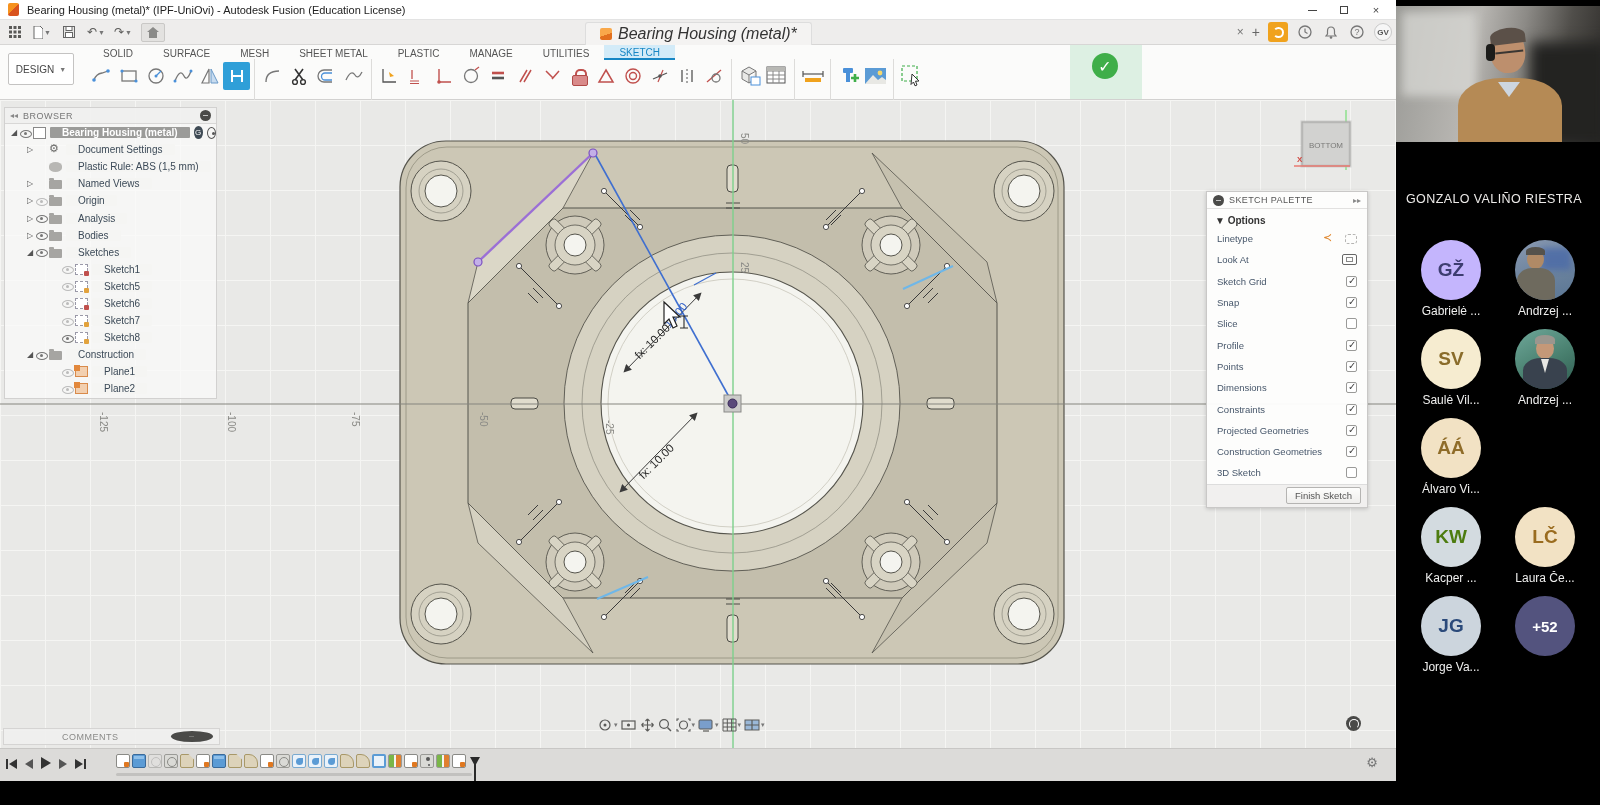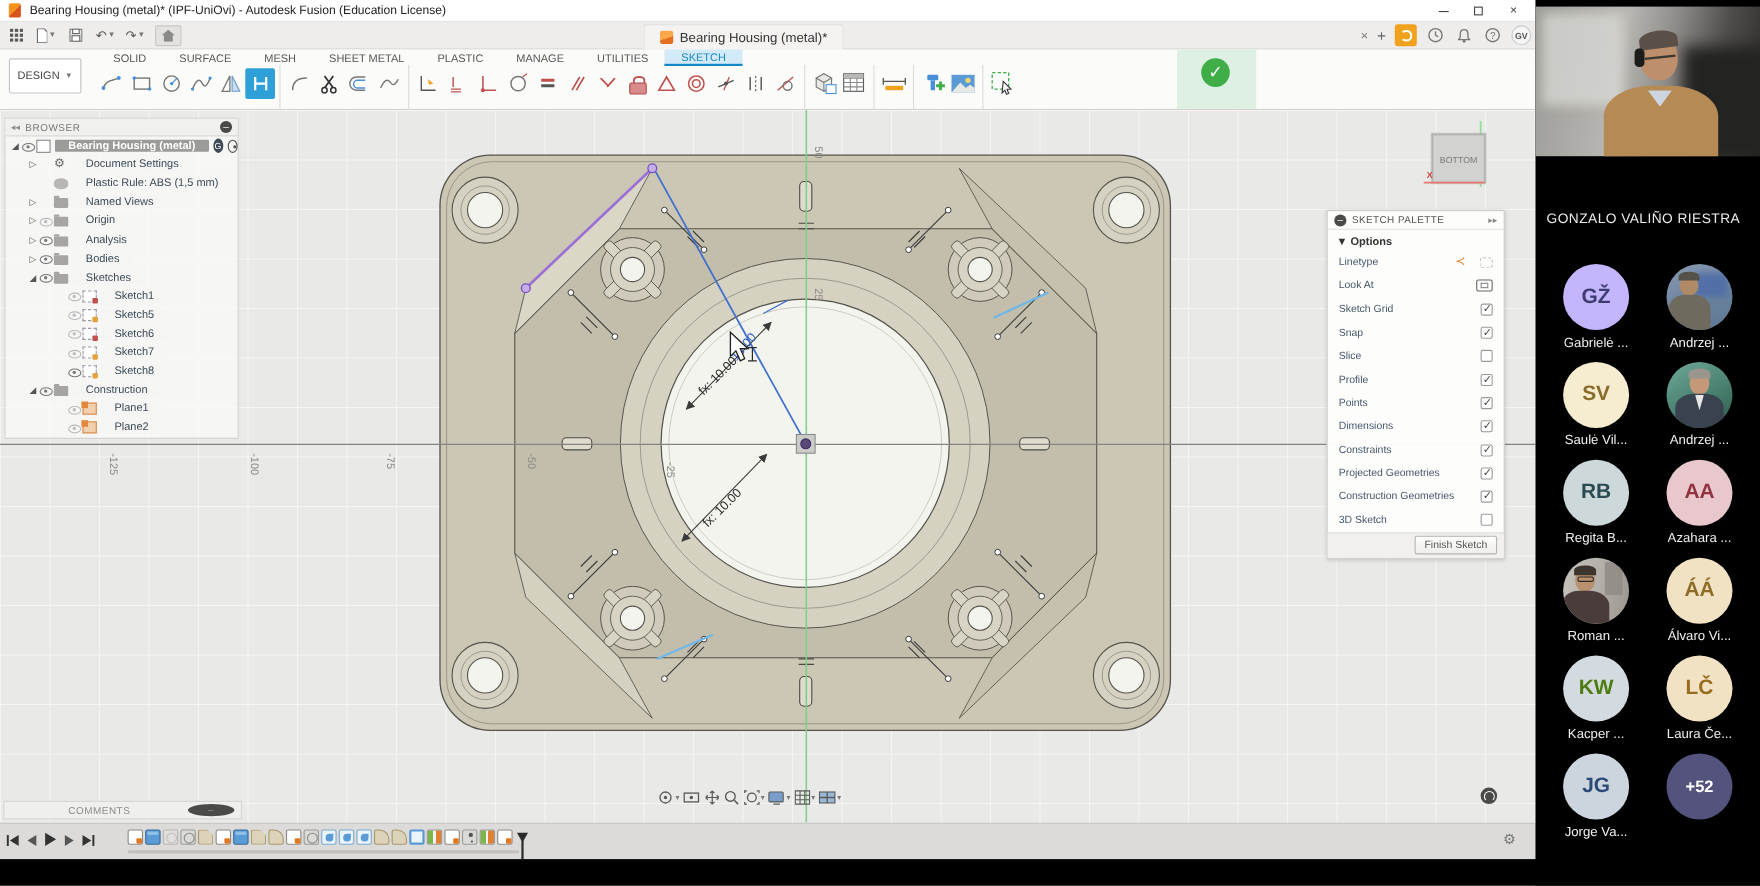--- a/index.html
+++ b/index.html
@@ -19,21 +19,21 @@
 
   
   #appbar { position:absolute; left:0; top:20px; width:1396px; height:25px; background:#eeedec; border-bottom:1px solid #d7d6d5; }
   .appbar-left { position:absolute; left:6px; top:0; height:24px; display:flex; align-items:center; gap:9px; }
   .app-ico { width:18px; height:16px; display:flex; align-items:center; justify-content:center; color:#5a5a58; font-size:12px; }
   .app-ico svg { display:block; }
   .caret { font-size:7px; color:#777; margin-left:1px; }
   .home-box { border:1px solid #c9c8c6; background:#e3e2e0; border-radius:2px; width:24px; height:19px; }
   #doc-tab { position:absolute; left:585px; top:2px; height:23px; display:flex; align-items:center; gap:6px; padding:0 14px; background:#f4f3f2; border:1px solid #ddd; border-bottom:none; border-radius:3px 3px 0 0; }
   .cube-ico { width:12px; height:12px; background:linear-gradient(160deg,#f9a84a 55%,#e2701e 55%); border-radius:2px; }
-  #doc-tab span { font-size:12px; color:#333; }
+  #doc-tab span { font-size:16px; color:#333;font-style:italic; }
   .appbar-right { position:absolute; right:4px; top:0; height:24px; display:flex; align-items:center; gap:8px; }
   .tab-x { color:#777; font-size:12px; }
   .tab-plus { color:#666; font-size:14px; }
   .sync-badge { width:20px; height:20px; background:#f0a21d; border-radius:3px; display:flex; align-items:center; justify-content:center; }
   .sync-badge i { width:11px; height:11px; border:2px solid #fff; border-left-color:transparent; border-radius:50%; display:block; }
   .avatar-gv { width:18px; height:18px; border-radius:50%; background:#f6f6f6; border:1px solid #c9c9c9; font-size:8px; color:#555; display:flex; align-items:center; justify-content:center; font-weight:bold; }
 
   
   #ribbon { position:absolute; left:0; top:45px; width:1396px; height:55px; background:#fbfbfa; border-bottom:1px solid #d2d1d0; }
   #design-btn { position:absolute; left:8px; top:8px; width:66px; height:32px; border:1px solid #c4c3c2; background:#fff; border-radius:2px; display:flex; align-items:center; justify-content:center; gap:4px; font-size:10px; color:#444; }
@@ -985,40 +985,20 @@
             <div class="ph-head"></div>
             <div class="hair"></div>
             <div class="ph-body"></div>
             <div class="shirt"></div>
           </div>
         <div class="pname">Andrzej ...</div>
       </div>
     </div>
     <div class="prow2">
       <div class="pcell">
-        <div class="pavatar" style="background: rgb(204, 216, 218); color: rgb(44, 74, 82);">RB</div>
-        <div class="pname">Regita B...</div>
-      </div>
-      <div class="pcell">
-        <div class="pavatar" style="background: rgb(233, 200, 205); color: rgb(147, 51, 63);">AA</div>
-        <div class="pname">Azahara ...</div>
-      </div>
-    </div>
-    <div class="prow2">
-      <div class="pcell">
-        <div class="pavatar ph-street">
-            <div class="bld"></div>
-            <div class="ph-head"></div>
-            <div class="hair"></div>
-            <div class="gl"></div>
-            <div class="ph-body"></div>
-          </div>
-        <div class="pname">Roman ...</div>
-      </div>
-      <div class="pcell">
         <div class="pavatar" style="background: rgb(242, 226, 196); color: rgb(143, 108, 40);">ÁÁ</div>
         <div class="pname">Álvaro Vi...</div>
       </div>
     </div>
     <div class="prow2">
       <div class="pcell">
         <div class="pavatar" style="background: rgb(211, 219, 224); color: #4d7c0f;">KW</div>
         <div class="pname">Kacper ...</div>
       </div>
       <div class="pcell">

